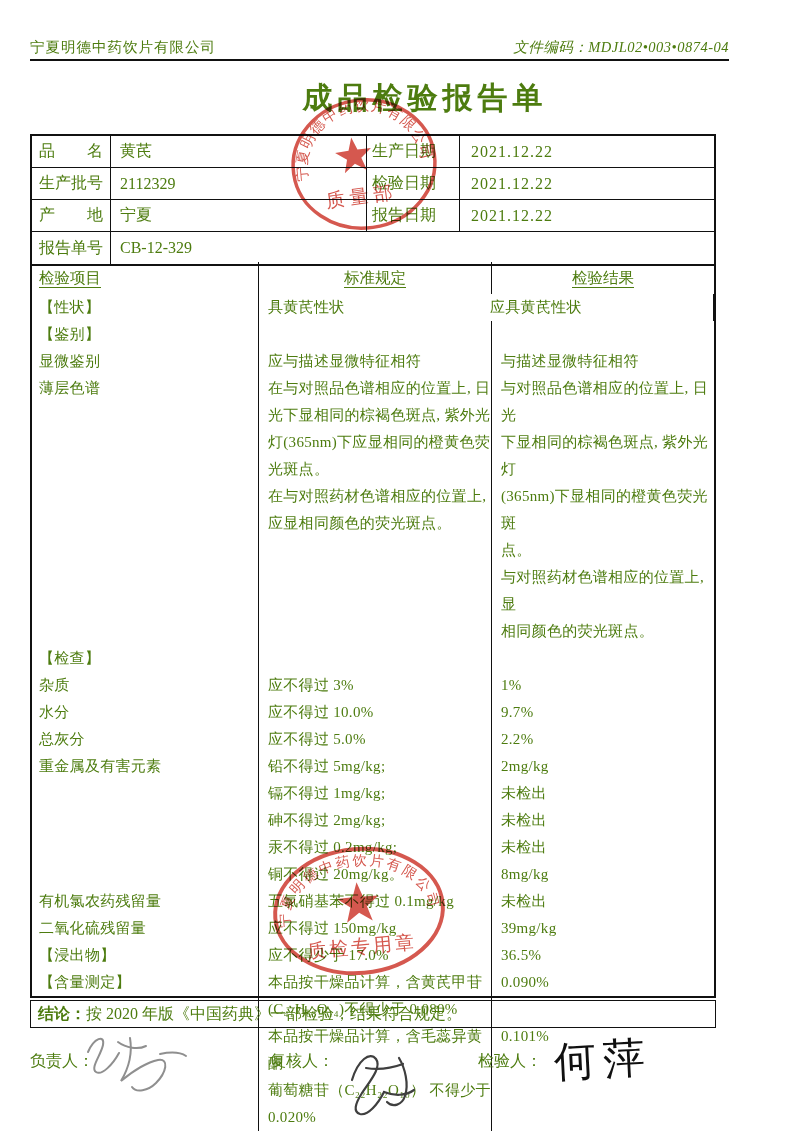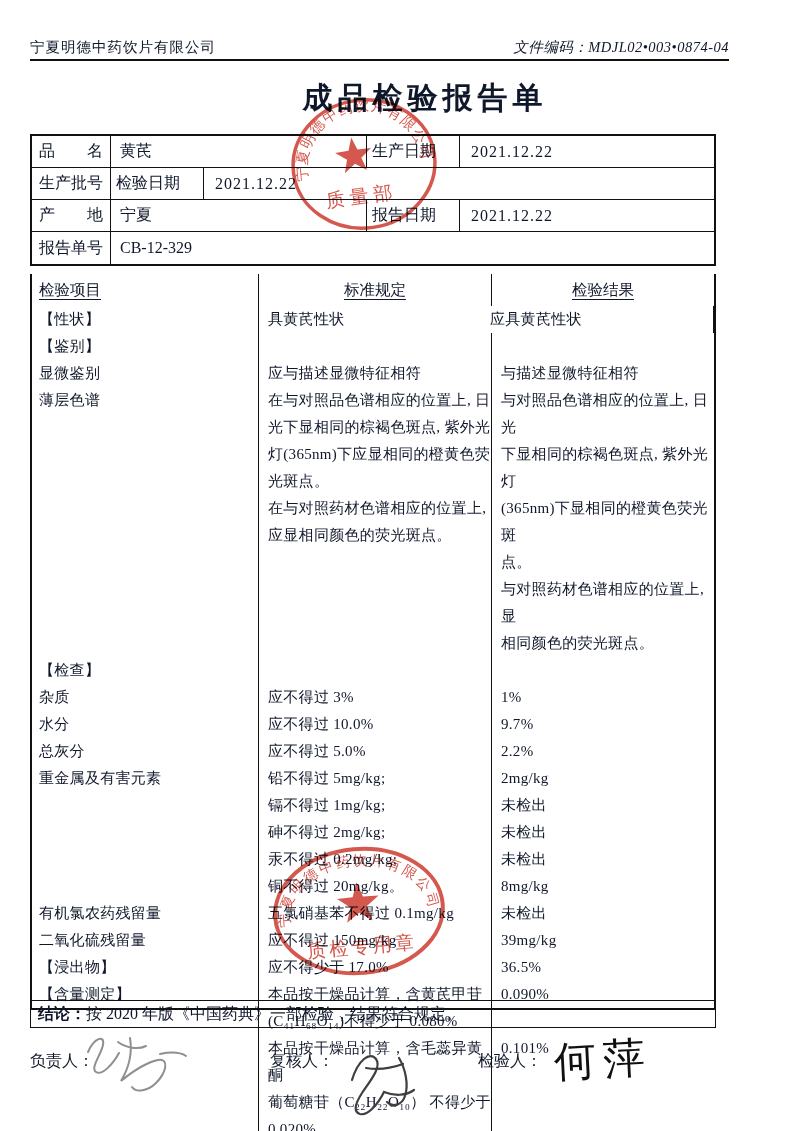--- a/index.html
+++ b/index.html
@@ -1,42 +1,42 @@
 <!DOCTYPE html>
 <html><head>
 <meta charset="utf-8">
 <style>
   * { margin:0; padding:0; box-sizing:border-box; }
   html,body { background:#fff; }
   .page {
     position:relative; width:800px; height:1131px; margin:0 auto;
     background:#fff; overflow:hidden;
     font-family:"Liberation Serif","DejaVu Serif",serif;
-    color:#0f172a;
+    color:#4d7c0f;
   }
   
   .doc-header { position:absolute; left:30px; top:38px; width:699px; height:20px; font-size:14.5px; }
   .company { position:absolute; left:0; top:0; letter-spacing:1px; }
   .filecode { position:absolute; right:0; top:0; letter-spacing:.5px;font-style:italic; }
   .header-rule { position:absolute; left:30px; top:59px; width:699px; height:2px; background:#111; }
   .title { position:absolute; left:0; top:78px; width:800px; text-align:center;
            font-size:30px; font-weight:bold; letter-spacing:5px;margin-left:25px; }
   
   .info-table { position:absolute; left:30px; top:134px; width:686px; border:2px solid #111; background:transparent; }
   .info-row { display:flex; height:32px; border-bottom:1.5px solid #111; }
   .info-row:last-child { border-bottom:none; }
   .ic { display:flex; align-items:center; font-size:16px; padding-left:7px; }
   .ic-label { width:79px; border-right:1.5px solid #111; }
   .ic-value { width:256px; border-right:1.5px solid #111; padding-left:9px; }
   .ic-dlabel { width:93px; border-right:1.5px solid #111; padding-left:5px; }
   .ic-dvalue { flex:1; padding-left:11px; letter-spacing:1px; }
   .ic-value.span { flex:1; border-right:none; }
   
   .main-table { position:absolute; left:30px; top:262px; width:686px; height:736px;
-                border:2px solid #111; border-top:none; display:flex; flex-direction:column;margin-top:12px; }
+                border:2px solid #111; border-top:none; display:flex; flex-direction:column; }
   .mt-header { display:flex; height:32px; flex:0 0 32px; }
   .mt-header .hc { font-size:15.5px; display:flex; align-items:center; }
   .mt-header .hc span { text-decoration:underline; text-underline-offset:4px; text-decoration-thickness:1px; }
   .mt-body { flex:1; display:flex; flex-direction:column; }
   .mt-row { display:flex; }
   .cell { font-size:15px; line-height:27px; white-space:pre-line; letter-spacing:.3px; }
   .c1 { width:227px; border-right:1.5px solid #111; padding-left:7px; }
   .c2 { width:233px; border-right:1.5px solid #111; padding-left:9px; }
   .c3 { flex:1; padding-left:9px; }
   .mt-header .c1 { padding-left:7px; }
@@ -69,20 +69,21 @@
 
   <div class="info-table">
     <div class="info-row">
       <div class="ic ic-label">品　　名</div>
       <div class="ic ic-value">黄芪</div>
       <div class="ic ic-dlabel">生产日期</div>
       <div class="ic ic-dvalue">2021.12.22</div>
     </div>
     <div class="info-row">
       <div class="ic ic-label">生产批号</div>
+      <div class="ic ic-value">2112329</div>
       <div class="ic ic-dlabel">检验日期</div>
       <div class="ic ic-dvalue">2021.12.22</div>
     </div>
     <div class="info-row">
       <div class="ic ic-label">产　　地</div>
       <div class="ic ic-value">宁夏</div>
       <div class="ic ic-dlabel">报告日期</div>
       <div class="ic ic-dvalue">2021.12.22</div>
     </div>
     <div class="info-row">

